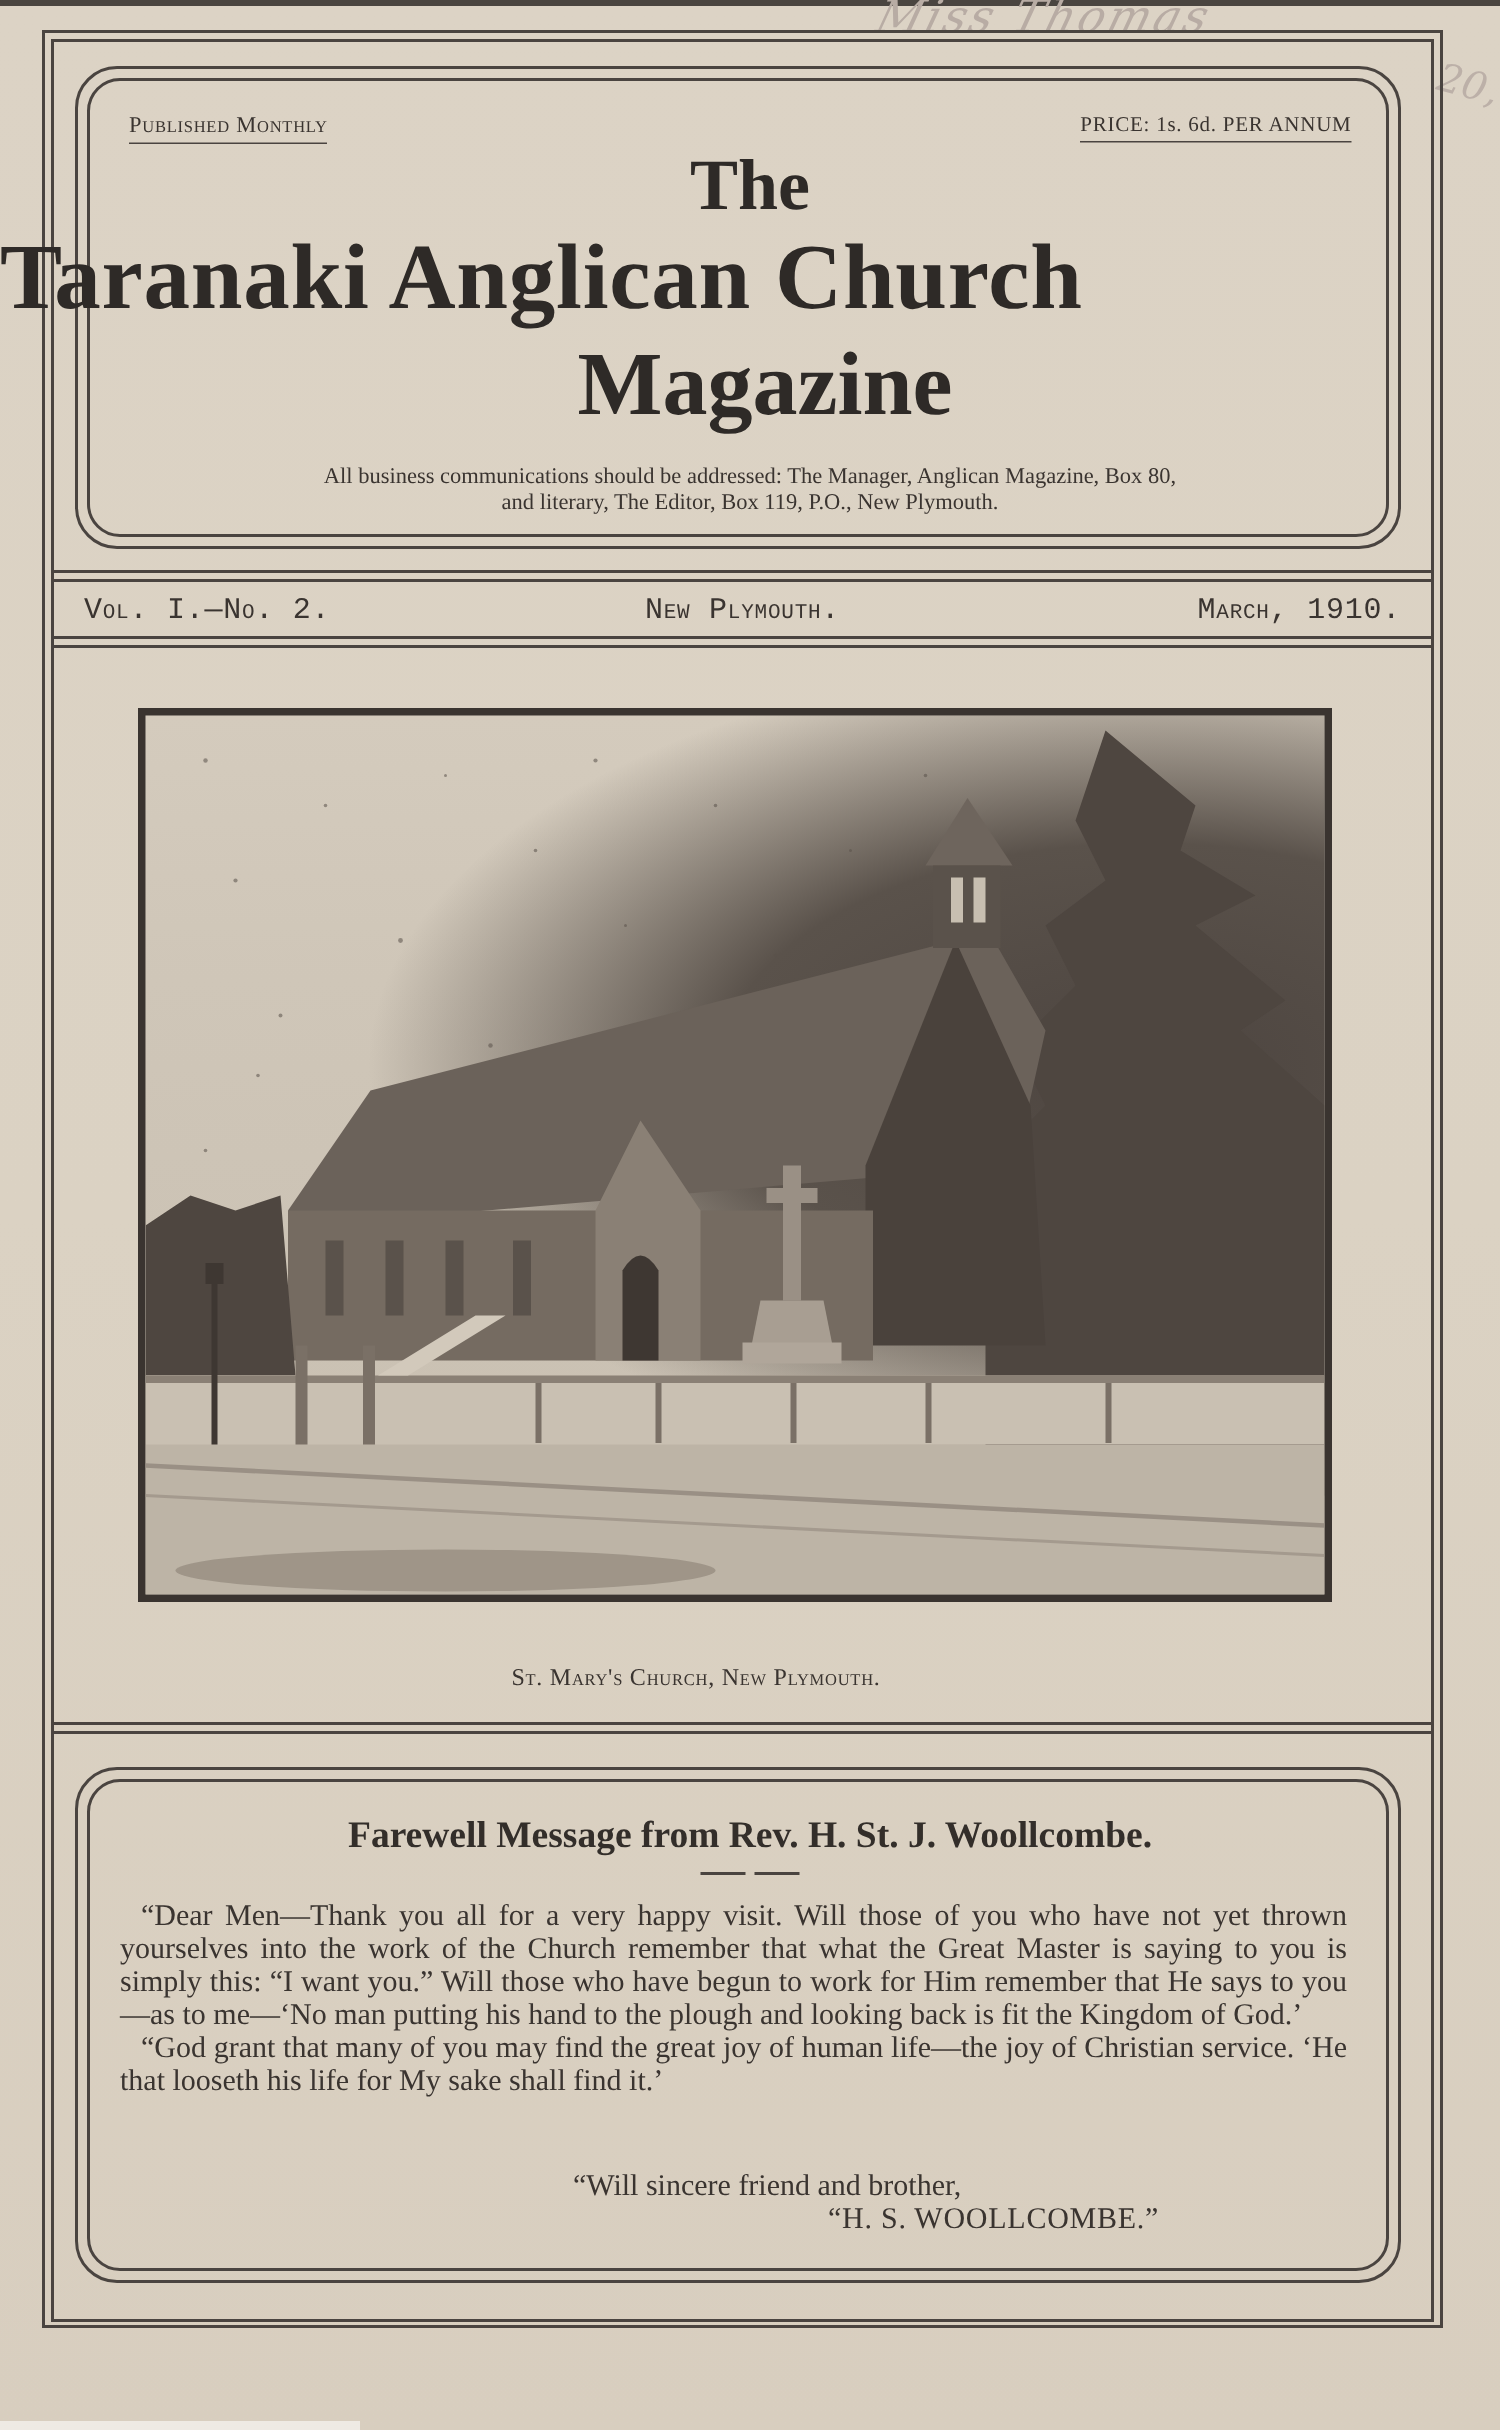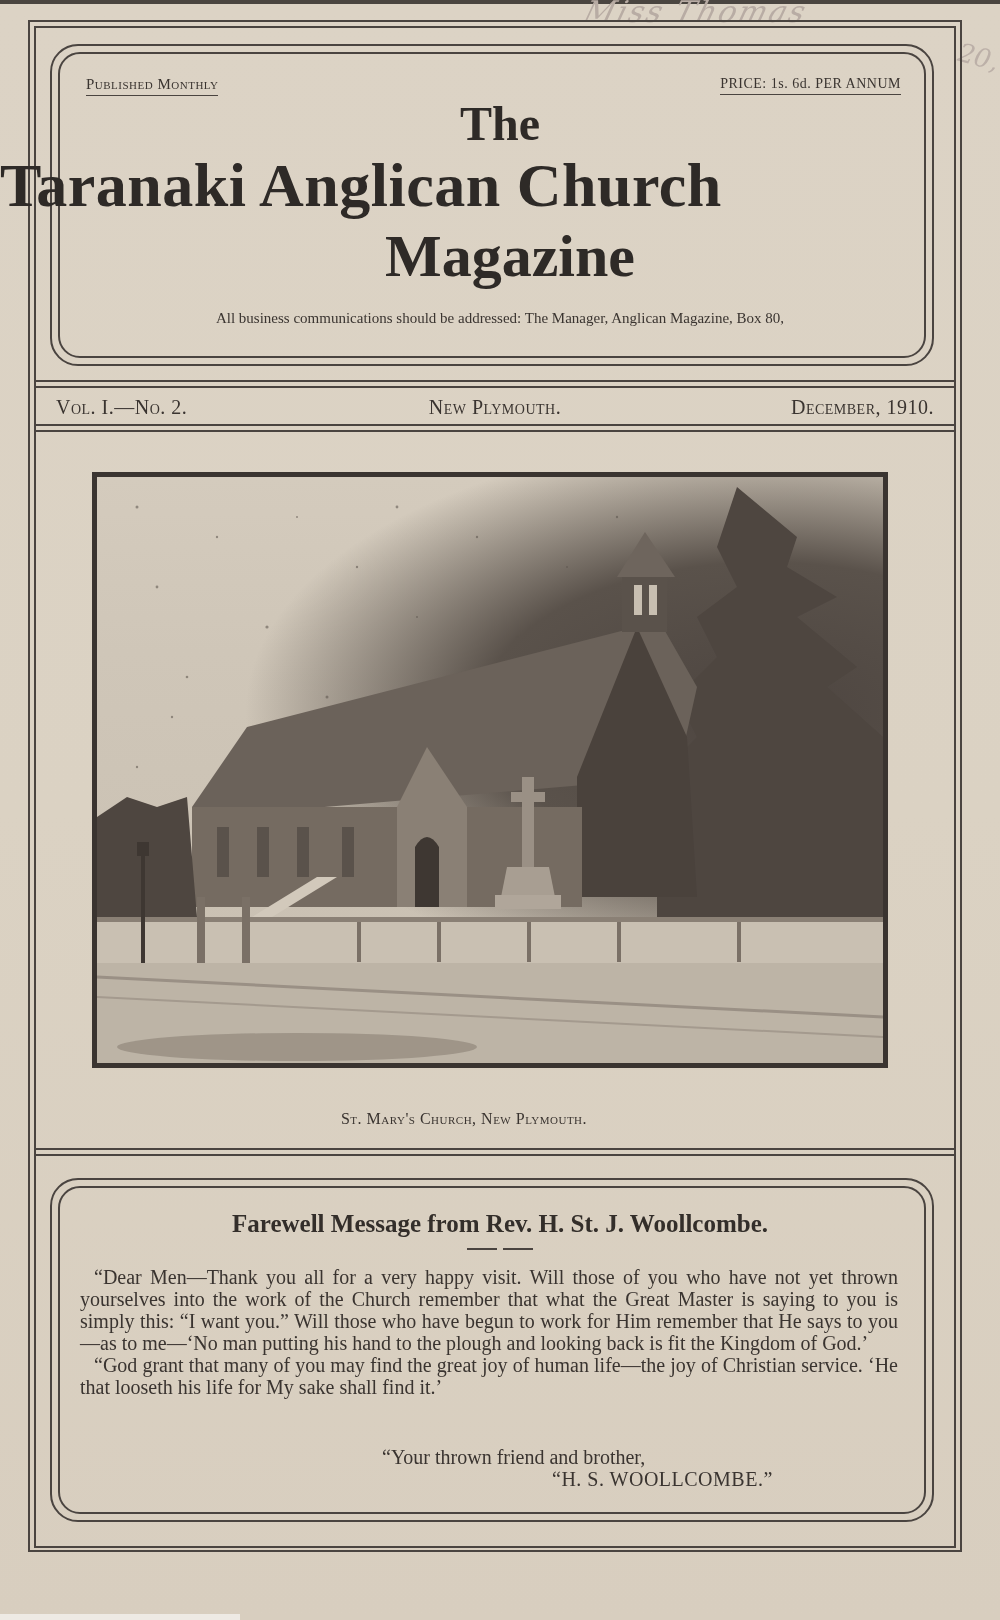--- a/index.html
+++ b/index.html
@@ -38,21 +38,21 @@
     border-bottom: 1.5px solid #4a4440; padding-bottom: 2px;
   }
   .title-the { position: absolute; left: 0; width: 1000px; top: 96px; text-align: center; font-size: 48px; font-weight: bold; color: #2e2a27; }
   .title-main { position: absolute; left: 0; width: 1000px; top: 150px; text-align: left; font-size: 62px; font-weight: bold; color: #2e2a27; letter-spacing: 0.5px; }
   .title-mag { position: absolute; left: 0; width: 1000px; top: 222px; text-align: center; font-size: 60px; font-weight: bold; color: #2e2a27; padding-left: 20px; }
   .business { position: absolute; left: 0; width: 1000px; top: 310px; text-align: center; font-size: 15px; line-height: 17px; color: #3a3430; }
 
   
   .rule { position: absolute; height: 2px; background: #4a4440; }
   .issue-bar { position: absolute; left: 34px; top: 394px; width: 922px; height: 30px; }
-  .issue-left, .issue-center, .issue-right { position: absolute; top: 2px; font-size: 20px; font-variant: small-caps; color: #3a3430; letter-spacing: 0.5px; }
+  .issue-left, .issue-center, .issue-right { position: absolute; top: 2px; font-size: 20px; font-variant: small-caps; color: #3a3430; letter-spacing: 0.5px; font-family: Liberation Mono, monospace; }
   .issue-left { left: 22px; }
   .issue-center { left: 0; width: 100%; text-align: center; }
   .issue-right { right: 22px; }
 
   
   .photo {
     position: absolute; left: 92px; top: 472px; width: 796px; height: 596px;
     border: 5px solid #3a3430;
     background:
       radial-gradient(ellipse at 85% 40%, #4d4540 0%, #5a524b 30%, transparent 55%),
@@ -88,28 +88,29 @@
   <div class="round-frame-a"></div>
   <div class="round-frame-b"></div>
 
   <div class="pub-monthly">Published Monthly</div>
   <div class="price">PRICE: 1s. 6d. PER ANNUM</div>
   <div class="title-the">The</div>
   <div class="title-main">Taranaki Anglican Church</div>
   <div class="title-mag">Magazine</div>
   <div class="business">
     <div>All business communications should be addressed: The Manager, Anglican Magazine, Box 80,</div>
+    <div>and literary, The Editor, Box 119, P.O., New Plymouth.</div>
   </div>
 
   <div class="rule" style="left:34px; top:380px; width:922px;"></div>
   <div class="rule" style="left:34px; top:386px; width:922px;"></div>
   <div class="issue-bar">
     <span class="issue-center">New Plymouth.</span>
     <span class="issue-left">Vol. I.—No. 2.</span>
-    <span class="issue-right">December, 1910.</span>
+    <span class="issue-right">March, 1910.</span>
   </div>
   <div class="rule" style="left:34px; top:424px; width:922px;"></div>
   <div class="rule" style="left:34px; top:430px; width:922px;"></div>
 
   <div class="photo">
     <svg width="786" height="586" viewBox="0 0 786 586">
 
       <g fill="#5a524b" opacity="0.55">
         <circle cx="40" cy="30" r="1.5"></circle>
           <circle cx="120" cy="60" r="1.2"></circle>
@@ -194,17 +195,17 @@
   <div class="round-frame-d"></div>
 
   <div class="farewell-title">Farewell Message from Rev. H. St. J. Woollcombe.</div>
   <div class="farewell-dash" style="left:467px;"></div>
   <div class="farewell-dash" style="left:503px;"></div>
 
   <div class="message">
     <p class="first">“Dear Men—Thank you all for a very happy visit.  Will those of you who have not yet thrown yourselves into the work of the Church remember that what the Great Master is saying to you is simply this: “I want you.”  Will those who have begun to work for Him remember that He says to you—as to me—‘No man putting his hand to the plough and looking back is fit the Kingdom of God.’</p>
     <p>“God grant that many of you may find the great joy of human life—the joy of Christian service.  ‘He that looseth his life for My sake shall find it.’</p>
   </div>
-  <div class="signoff1">“Your thrown friend and brother,</div>
+  <div class="signoff1">“Will sincere friend and brother,</div>
   <div class="signoff2">“H. S. WOOLLCOMBE.”</div>
 
   <div class="bottom-strip"></div>
 </div>
 
 </body></html>

